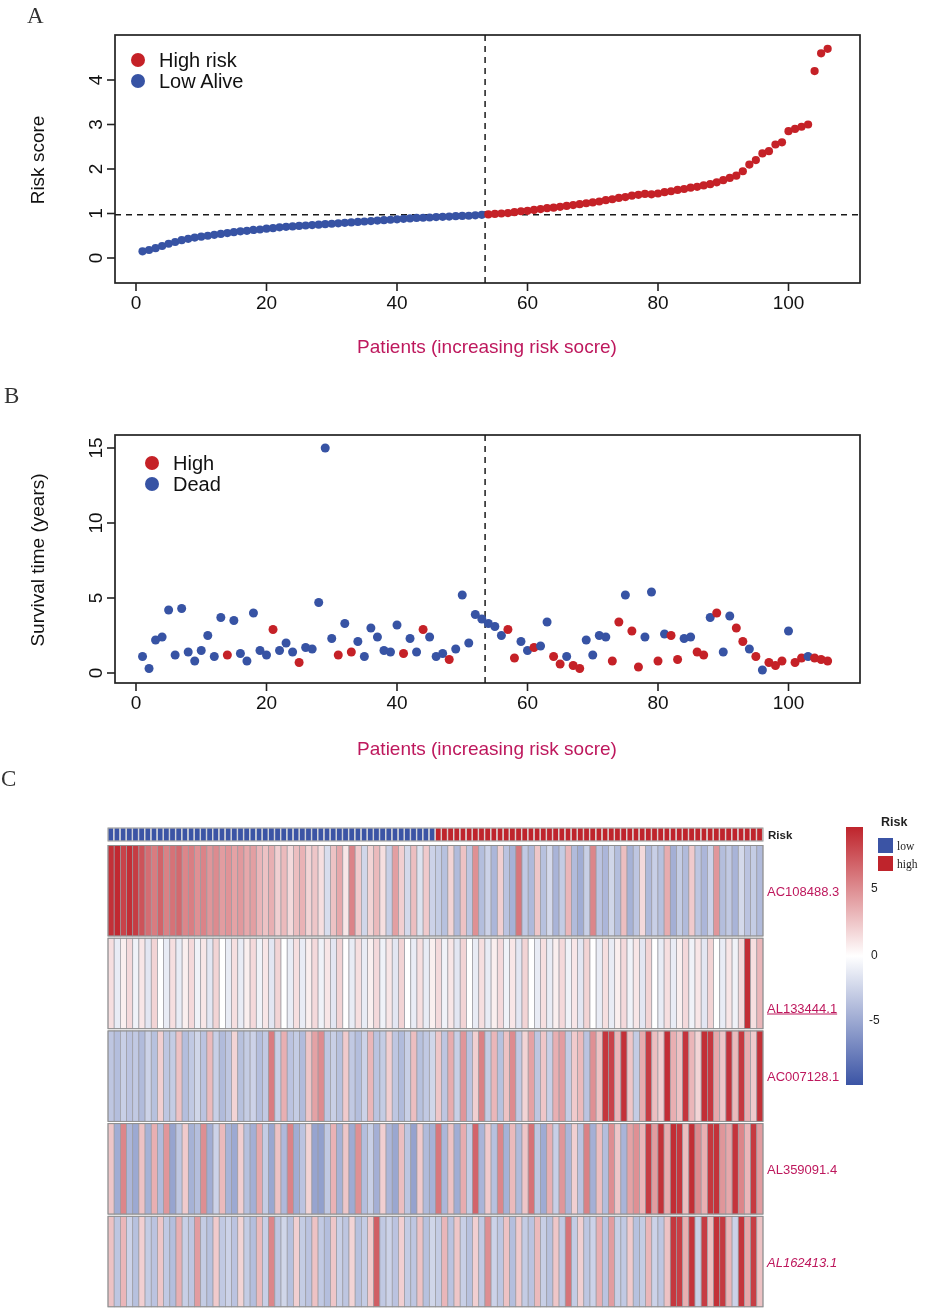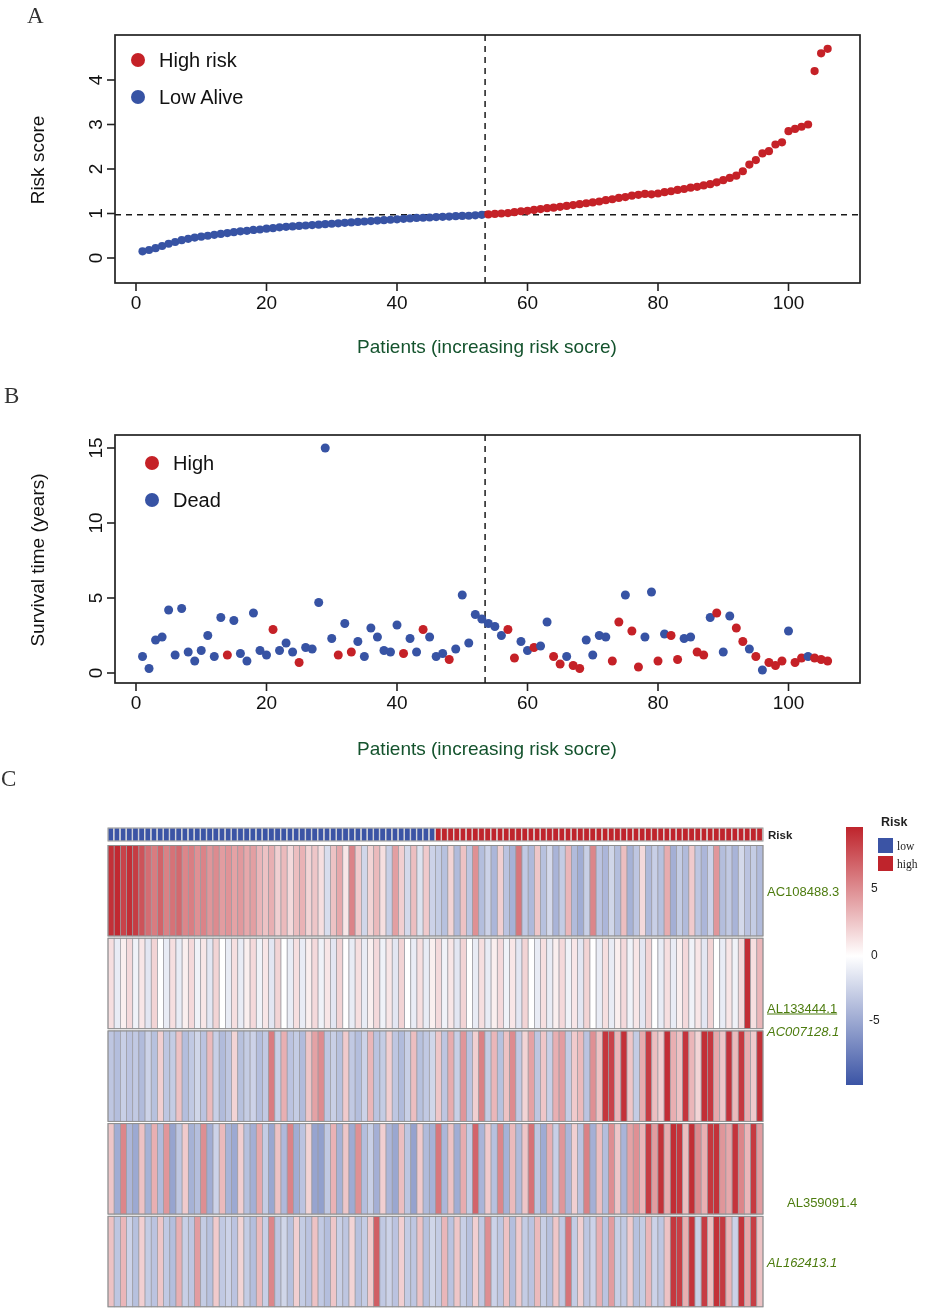--- a/index.html
+++ b/index.html
@@ -1,28 +1,28 @@
 <!DOCTYPE html>
 <html><head>
 <meta charset="utf-8">
 <style>
   html,body{margin:0;padding:0;background:#ffffff;}
   .figure{position:relative;width:928px;height:1310px;background:#ffffff;
           font-family:"Liberation Sans", sans-serif;overflow:hidden;}
   #fig-svg{position:absolute;left:0;top:0;}
   .panel-letter{position:absolute;font-family:"Liberation Serif", serif;
                 font-size:23px;color:#333;}
-  .axis-title-x{position:absolute;font-size:19px;color:#14532d;width:500px;text-align:center;}
+  .axis-title-x{position:absolute;font-size:19px;color:#be185d;width:500px;text-align:center;}
   .axis-title-y{position:absolute;font-size:19px;color:#111;transform:rotate(-90deg);
                 transform-origin:center center;white-space:nowrap;}
-  .legend{position:absolute;display:flex;flex-direction:column;gap:17px;}
+  .legend{position:absolute;display:flex;flex-direction:column;gap:1px;}
   .legend-row{display:flex;align-items:center;gap:14px;}
   .legend-dot{width:14px;height:14px;border-radius:50%;flex:0 0 auto;}
   .legend-label{font-size:20px;color:#111;line-height:1;}
-  .gene-label{position:absolute;font-size:13px;color:#4d7c0f;transform:translateY(-50%);white-space:nowrap;}
+  .gene-label{position:absolute;font-size:13px;color:#be185d;transform:translateY(-50%);white-space:nowrap;}
   .risk-anno-label{position:absolute;font-size:11.5px;font-weight:bold;color:#222;transform:translateY(-50%);}
   .colorbar{position:absolute;width:17px;}
   .cbar-tick{position:absolute;font-size:12px;color:#222;transform:translateY(-50%);}
   .hm-legend-title{position:absolute;font-size:12.5px;font-weight:bold;color:#222;}
   .hm-swatch{position:absolute;width:15px;height:15px;}
   .hm-swatch-label{position:absolute;font-size:11.5px;color:#222;transform:translateY(-50%);font-family:Liberation Serif, serif;}
 </style>
 </head>
 <body>
 
@@ -958,22 +958,22 @@
     </div>
     <div class="legend-row">
       <span class="legend-dot" id="lg-b1" style="background: rgb(55, 83, 164);"></span>
       <span class="legend-label">Dead</span>
     </div>
   </div>
 
   <div class="risk-anno-label" style="left:768px;top:835px;">Risk</div>
   <div class="gene-label" style="left:767px;top:891px;">AC108488.3</div>
   <div class="gene-label" style="left:767px;top:1008px;text-decoration:underline;">AL133444.1</div>
-  <div class="gene-label" style="left:767px;top:1031px;font-style:italic;">AC007128.1</div>
-  <div class="gene-label" style="left:767px;top:1202px;margin-left:20px;">AL359091.4</div>
+  <div class="gene-label" style="left:767px;top:1076px;">AC007128.1</div>
+  <div class="gene-label" style="left:767px;top:1169px;">AL359091.4</div>
   <div class="gene-label" style="left:767px;top:1262px;font-style:italic;">AL162413.1</div>
 
   <div class="colorbar" id="cbar" style="left: 846px; top: 827px; height: 258px; background: linear-gradient(rgb(191, 36, 44) 0%, rgb(255, 255, 255) 50%, rgb(59, 84, 165) 100%);"></div>
   <div class="cbar-tick" style="left:871px;top:888px;">5</div>
   <div class="cbar-tick" style="left:871px;top:955px;">0</div>
   <div class="cbar-tick" style="left:869px;top:1020px;">-5</div>
 
   <div class="hm-legend-title" style="left:881px;top:815px;">Risk</div>
   <div class="hm-swatch" id="sw-low" style="left: 878px; top: 838px; background: rgb(59, 84, 165);"></div>
   <div class="hm-swatch-label" style="left:897px;top:846px;">low</div>

